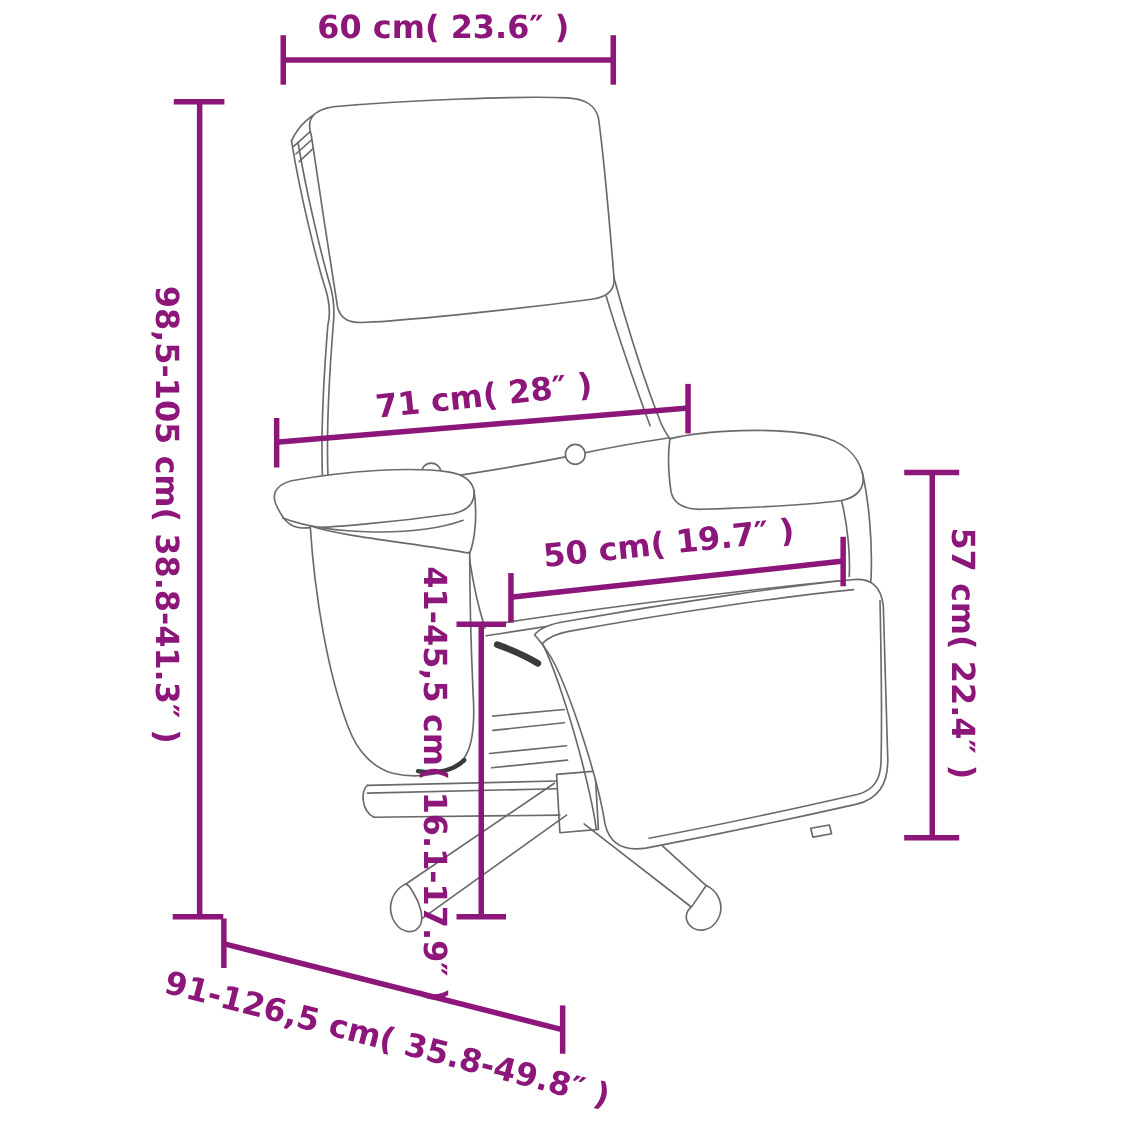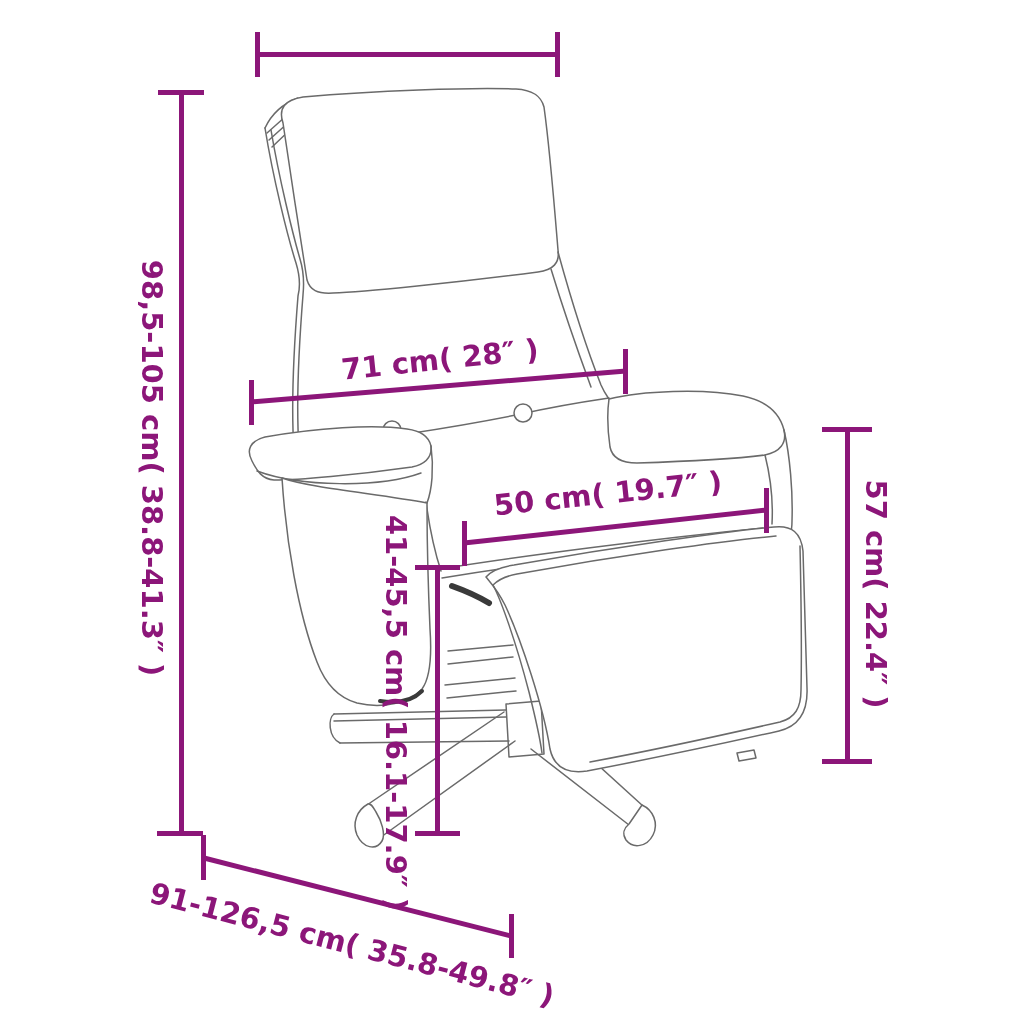--- a/index.html
+++ b/index.html
@@ -134,20 +134,21 @@
       </g>
 
       <g>
         <line x1="204" y1="858" x2="511" y2="936"></line>
         <line x1="203.5" y1="835" x2="203.5" y2="880"></line>
         <line x1="511.5" y1="914" x2="511.5" y2="958"></line>
       </g>
     </g>
   </svg>
 
+  <div class="dim-label lbl-top">60 cm( 23.6″ )</div>
 
   <div class="dim-label lbl-left">98,5-105 cm( 38.8-41.3″ )</div>
 
   <div class="dim-label lbl-back">71 cm( 28″ )</div>
 
   <div class="dim-label lbl-seat">50 cm( 19.7″ )</div>
 
   <div class="dim-label lbl-seath">41-45,5 cm( 16.1-17.9″ )</div>
 
   <div class="dim-label lbl-right">57 cm( 22.4″ )</div>

